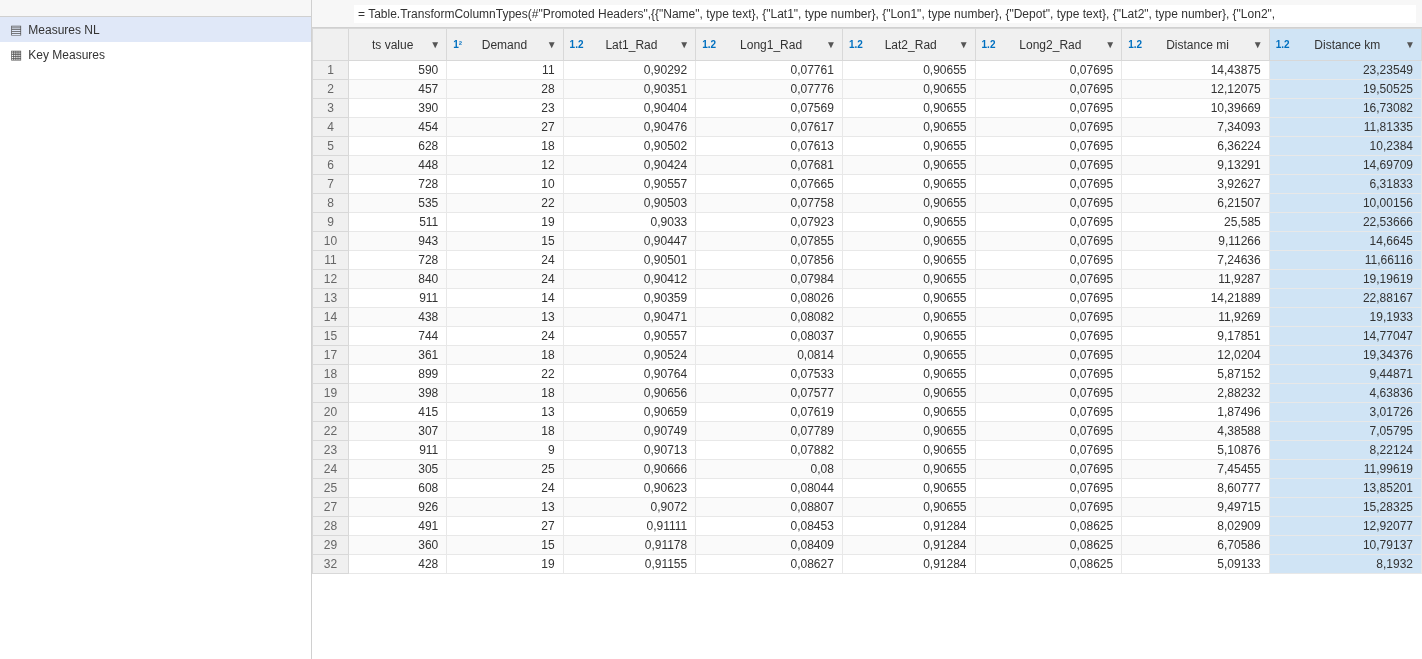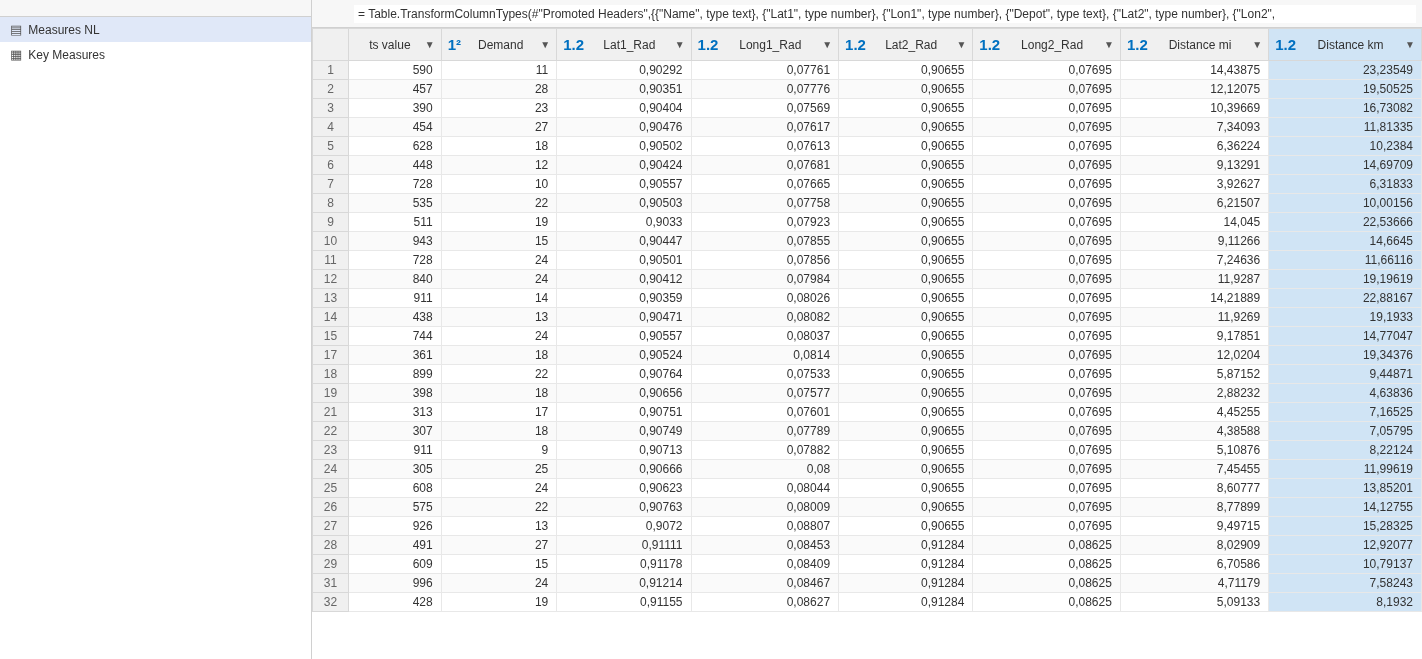--- a/index.html
+++ b/index.html
@@ -124,21 +124,21 @@
       display: flex;
       align-items: center;
       padding: 0 6px;
       height: 100%;
       justify-content: center;
     }
 
     .col-header-type {
       color: #0070c0;
       margin-right: 3px;
-      font-size: 15px;
+      font-size: 10px;
     }
 
     .col-header-label {
       flex: 1;
       font-weight: 400;
       color: #333;
       font-size: 12px;
     }
 
     .col-header-dropdown {
@@ -376,21 +376,21 @@
             <td class="highlighted">10,00156</td>
           </tr>
           <tr>
             <td class="row-num">9</td>
             <td>511</td>
             <td>19</td>
             <td>0,9033</td>
             <td>0,07923</td>
             <td>0,90655</td>
             <td>0,07695</td>
-            <td>14,045</td>
+            <td>25,585</td>
             <td class="highlighted">22,53666</td>
           </tr>
           <tr>
             <td class="row-num">10</td>
             <td>943</td>
             <td>15</td>
             <td>0,90447</td>
             <td>0,07855</td>
             <td>0,90655</td>
             <td>0,07695</td>
@@ -479,29 +479,29 @@
             <td>398</td>
             <td>18</td>
             <td>0,90656</td>
             <td>0,07577</td>
             <td>0,90655</td>
             <td>0,07695</td>
             <td>2,88232</td>
             <td class="highlighted">4,63836</td>
           </tr>
           <tr>
-            <td class="row-num">21</td>
-            <td>313</td>
-            <td>17</td>
-            <td>0,90751</td>
-            <td>0,07601</td>
-            <td>0,90655</td>
-            <td>0,07695</td>
-            <td>4,45255</td>
-            <td class="highlighted">7,16525</td>
+            <td class="row-num">20</td>
+            <td>415</td>
+            <td>13</td>
+            <td>0,90659</td>
+            <td>0,07619</td>
+            <td>0,90655</td>
+            <td>0,07695</td>
+            <td>1,87496</td>
+            <td class="highlighted">3,01726</td>
           </tr>
           <tr>
             <td class="row-num">22</td>
             <td>307</td>
             <td>18</td>
             <td>0,90749</td>
             <td>0,07789</td>
             <td>0,90655</td>
             <td>0,07695</td>
             <td>4,38588</td>
@@ -532,31 +532,20 @@
           <tr>
             <td class="row-num">25</td>
             <td>608</td>
             <td>24</td>
             <td>0,90623</td>
             <td>0,08044</td>
             <td>0,90655</td>
             <td>0,07695</td>
             <td>8,60777</td>
             <td class="highlighted">13,85201</td>
-          </tr>
-          <tr>
-            <td class="row-num">26</td>
-            <td>575</td>
-            <td>22</td>
-            <td>0,90763</td>
-            <td>0,08009</td>
-            <td>0,90655</td>
-            <td>0,07695</td>
-            <td>8,77899</td>
-            <td class="highlighted">14,12755</td>
           </tr>
           <tr>
             <td class="row-num">27</td>
             <td>926</td>
             <td>13</td>
             <td>0,9072</td>
             <td>0,08807</td>
             <td>0,90655</td>
             <td>0,07695</td>
             <td>9,49715</td>
@@ -568,39 +557,28 @@
             <td>27</td>
             <td>0,91111</td>
             <td>0,08453</td>
             <td>0,91284</td>
             <td>0,08625</td>
             <td>8,02909</td>
             <td class="highlighted">12,92077</td>
           </tr>
           <tr>
             <td class="row-num">29</td>
-            <td>609</td>
+            <td>360</td>
             <td>15</td>
             <td>0,91178</td>
             <td>0,08409</td>
             <td>0,91284</td>
             <td>0,08625</td>
             <td>6,70586</td>
             <td class="highlighted">10,79137</td>
-          </tr>
-          <tr>
-            <td class="row-num">31</td>
-            <td>996</td>
-            <td>24</td>
-            <td>0,91214</td>
-            <td>0,08467</td>
-            <td>0,91284</td>
-            <td>0,08625</td>
-            <td>4,71179</td>
-            <td class="highlighted">7,58243</td>
           </tr>
           <tr>
             <td class="row-num">32</td>
             <td>428</td>
             <td>19</td>
             <td>0,91155</td>
             <td>0,08627</td>
             <td>0,91284</td>
             <td>0,08625</td>
             <td>5,09133</td>

